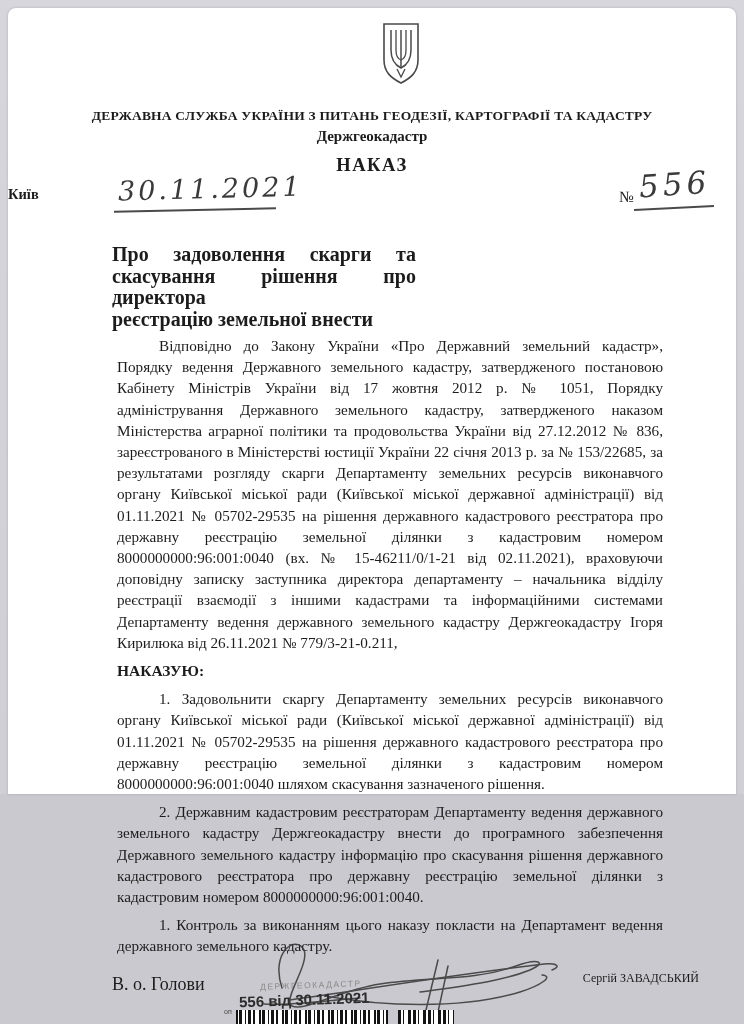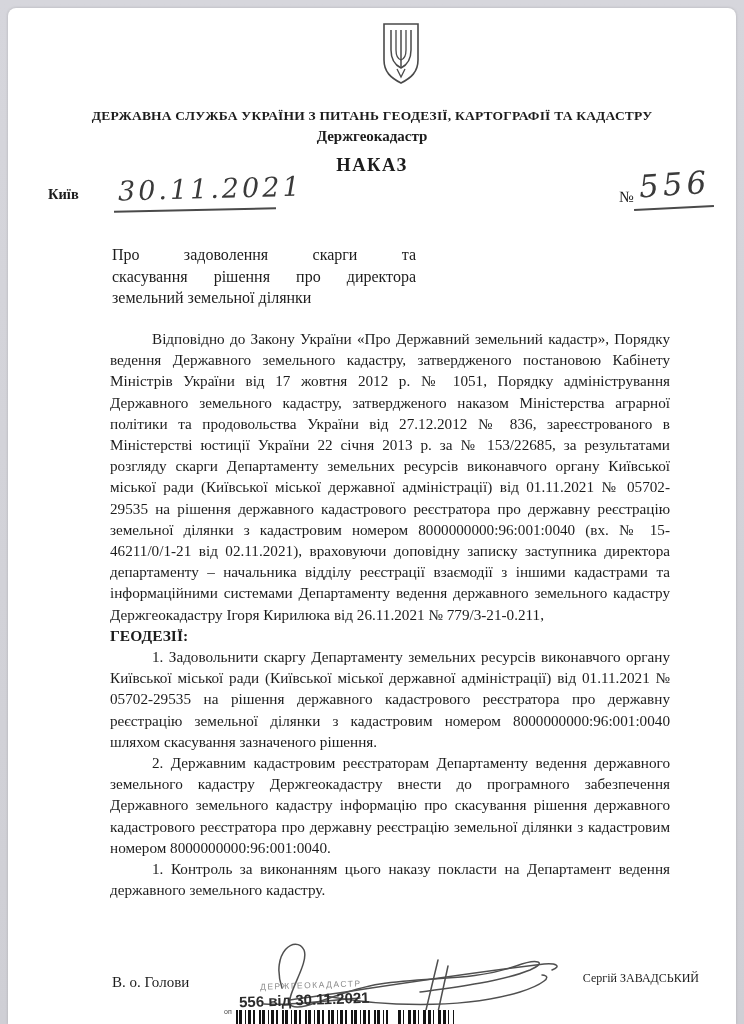--- a/index.html
+++ b/index.html
@@ -3,55 +3,55 @@
 <meta charset="utf-8">
 <style>
   html,body{margin:0;padding:0;}
   body{
     width:744px;height:1024px;
     background:#c9c9cf;
     font-family:"Liberation Serif", serif;
     color:#1c1c1c;
     overflow:hidden;
   }
-  .frame{position:relative;width:744px;height:1024px;background:linear-gradient(180deg,#d6d6dc,#cfcfd5);}
+  .frame{position:relative;width:744px;height:794px;background:linear-gradient(180deg,#d6d6dc,#cfcfd5);}
   .page{
     position:absolute;left:8px;top:8px;right:8px;bottom:0;
     background:#ffffff;border-radius:8px 8px 0 0;
     box-shadow:0 0 3px rgba(0,0,0,.18);
   }
   .abs{position:absolute;}
   .center{left:0;right:0;text-align:center;}
 
   
   .emblem{left:371px;top:14px;width:44px;height:64px;}
   .org-name{top:100px;font-weight:bold;font-size:13.5px;letter-spacing:.2px;}
   .org-short{top:120px;font-weight:bold;font-size:15px;}
   .doc-type{top:147px;font-weight:bold;font-size:18.5px;letter-spacing:1.5px;}
-  .city{top:178px;font-weight:bold;font-size:14.5px;padding-left:40px;}
+  .city{top:178px;font-weight:bold;font-size:14.5px;}
 
   .hand{font-family:"DejaVu Serif", serif;font-style:italic;color:#3a3a3a;}
   .date-hand{left:110px;top:165px;font-size:27px;letter-spacing:3px;transform:rotate(-1.5deg);}
   .date-line{left:106px;top:201px;width:162px;height:1.6px;background:#4a4a4a;transform:rotate(-1.2deg);}
   .num-sign{left:611px;top:180px;font-size:15.5px;}
   .num-hand{left:631px;top:158px;font-size:31px;letter-spacing:4px;transform:rotate(-4deg);}
   .num-line{left:626px;top:199px;width:80px;height:1.6px;background:#4a4a4a;transform:rotate(-3deg);}
 
   
-  .subject{left:104px;top:236px;width:304px;font-weight:normal;font-size:16px;line-height:21.5px;}
+  .subject{left:104px;top:236px;width:304px;font-weight:bold;font-size:20px;line-height:21.5px;}
   .subject .jline{text-align:justify;text-align-last:justify;}
 
   
   .body-text{left:102px;top:320px;width:560px;font-size:15.2px;line-height:21.2px;text-align:justify;}
-  .body-text p{margin:0;text-indent:42px;}
+  .body-text p{margin:7px;text-indent:42px;}
   .order-word{margin-top:13px;font-weight:bold;font-size:15.5px;text-indent:0 !important;text-align:left;}
   .item{margin-top:11px;}
 
   
-  .sign-position{left:104px;top:966px;font-size:15px;}
+  .sign-position{left:104px;top:966px;font-size:18px;}
   .sign-name{right:37px;top:963px;font-size:12px;}
   .signature-svg{left:222px;top:918px;width:340px;height:92px;}
   .stamp-org{left:252px;top:972px;font-family:"Liberation Sans",sans-serif;font-size:8.5px;letter-spacing:1.5px;color:#8b8b8b;transform:rotate(-2deg);}
   .stamp-num{left:231px;top:983px;font-family:"Liberation Sans",sans-serif;font-size:15px;font-weight:600;color:#2c2c2c;transform:rotate(-2deg);}
   .barcode-label{left:216px;top:1000px;font-family:"Liberation Sans",sans-serif;font-size:7px;color:#444;}
   .barcode{left:228px;top:1002px;width:152px;height:22px;
     background:repeating-linear-gradient(90deg,#141414 0 2px,#fff 2px 3px,#141414 3px 6px,#fff 6px 9px,#141414 9px 10px,#fff 10px 12px,#141414 12px 15px,#fff 15px 17px,#141414 17px 19px,#fff 19px 23px);}
   .barcode2{left:390px;top:1002px;width:56px;height:22px;
     background:repeating-linear-gradient(90deg,#141414 0 3px,#fff 3px 5px,#141414 5px 6px,#fff 6px 10px,#141414 10px 13px,#fff 13px 15px);}
 </style>
@@ -76,26 +76,26 @@
     <div class="abs hand date-hand">30.11.2021</div>
     <div class="abs date-line"></div>
     <div class="abs city">Київ</div>
     <div class="abs num-sign">№</div>
     <div class="abs hand num-hand">556</div>
     <div class="abs num-line"></div>
 
     <div class="abs subject">
       <div class="jline">Про задоволення скарги та</div>
       <div class="jline">скасування рішення про директора</div>
-      <div>земельний земельної ділянки</div>
+      <div>реєстрацію земельної внести</div>
     </div>
 
     <div class="abs body-text">
       <p>Відповідно до Закону України «Про Державний земельний кадастр», Порядку ведення Державного земельного кадастру, затвердженого постановою Кабінету Міністрів України від 17 жовтня 2012 р. № 1051, Порядку адміністрування Державного земельного кадастру, затвердженого наказом Міністерства аграрної політики та продовольства України від 27.12.2012 № 836, зареєстрованого в Міністерстві юстиції України 22 січня 2013 р. за № 153/22685, за результатами розгляду скарги Департаменту земельних ресурсів виконавчого органу Київської міської ради (Київської міської державної адміністрації) від 01.11.2021 № 05702-29535 на рішення державного кадастрового реєстратора про державну реєстрацію земельної ділянки з кадастровим номером 8000000000:96:001:0040 (вх. № 15-46211/0/1-21 від 02.11.2021), враховуючи доповідну записку заступника директора департаменту – начальника відділу реєстрації взаємодії з іншими кадастрами та інформаційними системами Департаменту ведення державного земельного кадастру Держгеокадастру Ігоря Кирилюка від 26.11.2021 № 779/3-21-0.211,</p>
-      <p class="order-word">ГЕОДЕЗІЇ:</p>
+      <p class="order-word">НАКАЗУЮ:</p>
       <p class="item">1. Задовольнити скаргу Департаменту земельних ресурсів виконавчого органу Київської міської ради (Київської міської державної адміністрації) від 01.11.2021 № 05702-29535 на рішення державного кадастрового реєстратора про державну реєстрацію земельної ділянки з кадастровим номером 8000000000:96:001:0040 шляхом скасування зазначеного рішення.</p>
       <p class="item">2. Державним кадастровим реєстраторам Департаменту ведення державного земельного кадастру Держгеокадастру внести до програмного забезпечення Державного земельного кадастру інформацію про скасування рішення державного кадастрового реєстратора про державну реєстрацію земельної ділянки з кадастровим номером 8000000000:96:001:0040.</p>
       <p class="item">1. Контроль за виконанням цього наказу покласти на Департамент ведення державного земельного кадастру.</p>
     </div>
 
     <div class="abs sign-position">В. о. Голови</div>
 
     <svg class="abs signature-svg" viewBox="0 0 340 92">
       <g fill="none" stroke="#3d3d3d" stroke-width="1.5" stroke-linecap="round" opacity="0.9">
         <path d="M52,62 C40,26 66,8 74,24 C80,38 52,74 62,80 C74,86 110,64 150,58 C200,50 240,56 286,40 C308,32 318,36 300,44 C270,56 220,62 190,66"></path>

